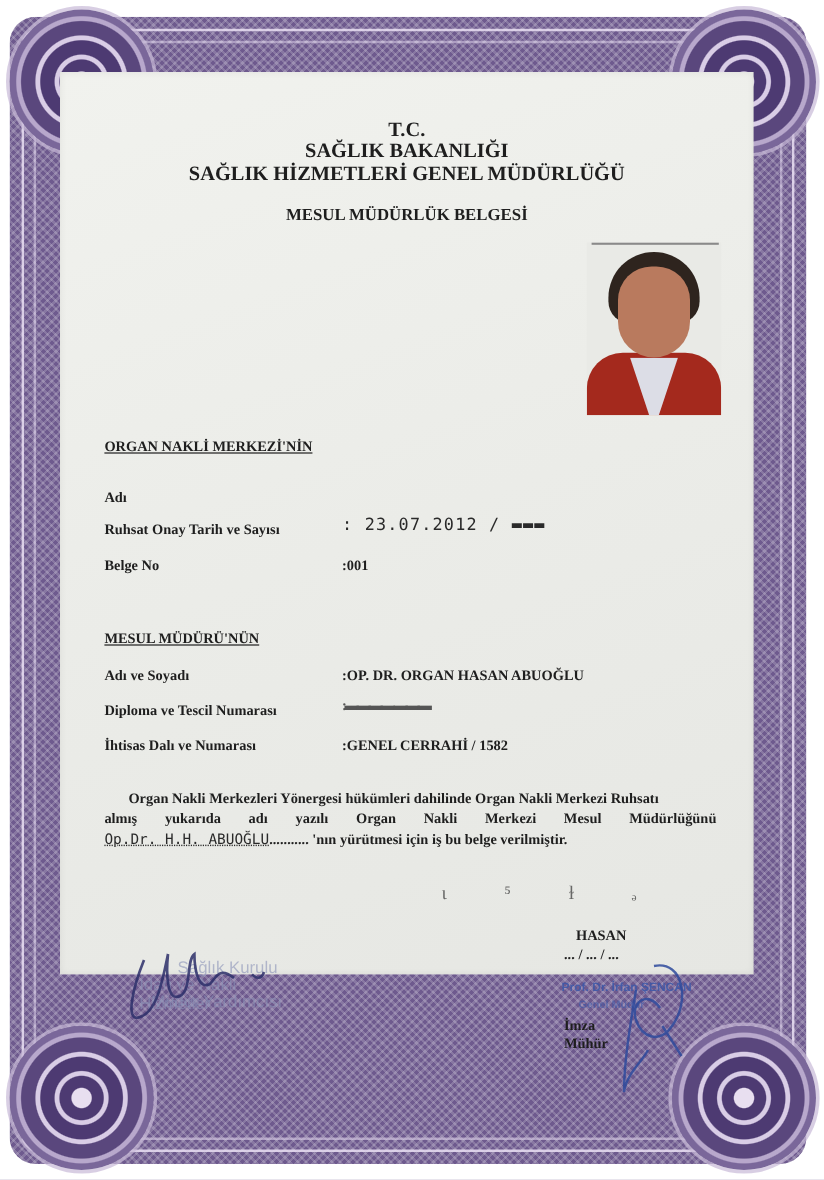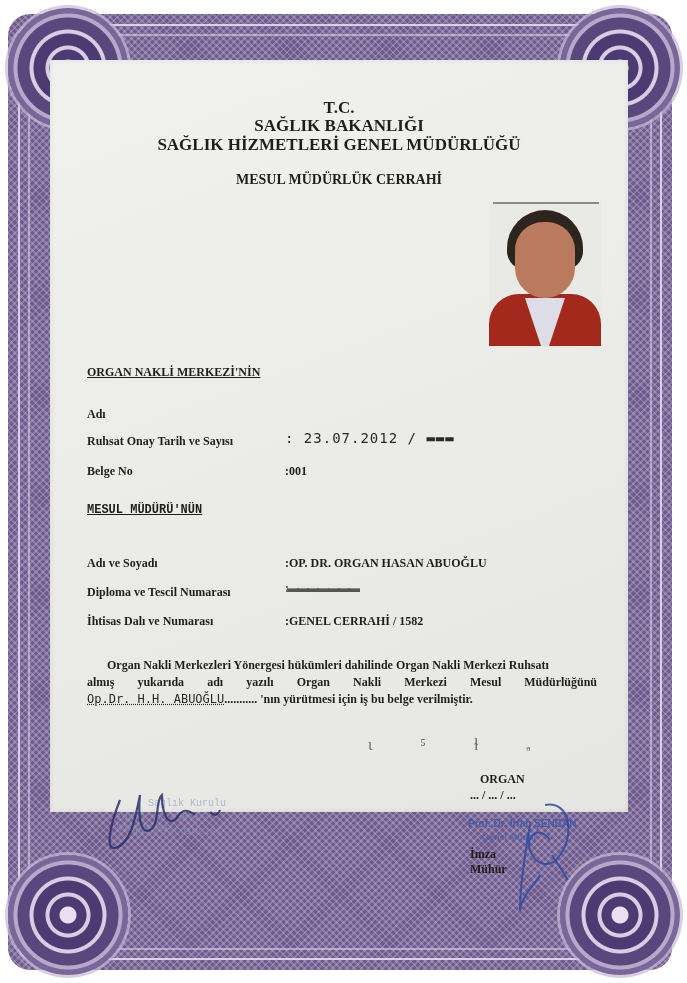--- a/index.html
+++ b/index.html
@@ -46,82 +46,82 @@
   .hand { font-family:"DejaVu Sans Mono", monospace; font-weight:normal; font-size:14px; letter-spacing:1px; color:#2a2a2a; }
   .para { position:absolute; left:37px; width:510px; font-weight:bold; font-size:12px; color:#1e1e1e; line-height:17px; }
   .para .p1 { text-indent:20px; text-align:justify; }
   .para .p2 { text-align:justify; text-align-last:justify; }
   .para .handname { font-family:"DejaVu Sans Mono", monospace; font-weight:normal; font-size:12px; color:#2a2a2a; text-decoration:underline dotted; }
   .onay { position:absolute; left:430px; top:712px; font-weight:bold; font-size:12px; color:#1e1e1e; }
   .onaydate { position:absolute; left:420px; top:728px; font-weight:bold; font-size:12px; color:#1e1e1e; }
   .stamp { position:absolute; font-family:"Liberation Sans", sans-serif; font-weight:bold; font-size:10px; color:#3b57a8; opacity:0.85; }
   .stamp2 { font-size:9px; opacity:0.6; }
   .imza { position:absolute; left:420px; top:787px; font-weight:bold; font-size:12px; color:#1e1e1e; line-height:15px; }
-  .lstamp { position:absolute; left:0; font-family:Liberation Mono, monospace; font-size:10px; color:#8b93b8; opacity:0.6; }
+  .lstamp { position:absolute; left:0; font-family:Liberation Sans, sans-serif; font-size:14px; color:#8b93b8; opacity:0.6; }
   svg.sig { position:absolute; }
   .marks { position:absolute; left:318px; top:676px; font-size:16px; color:#333; letter-spacing:22px; opacity:0.7; }
 </style>
 </head>
 <body>
 
 <div class="frame">
   <div class="frame-inner-line" style="left:10px;top:10px;right:10px;bottom:10px;"></div>
   <div class="frame-inner-line" style="left:20px;top:20px;right:20px;bottom:20px;border-color:rgba(235,225,245,0.5);"></div>
 </div>
 <div class="rosette" style="left:8px;top:8px;"></div>
 <div class="rosette" style="left:560px;top:8px;"></div>
 <div class="rosette" style="left:8px;top:855px;"></div>
 <div class="rosette" style="left:560px;top:855px;"></div>
 
 <div class="paper">
   <div class="hdr hdr1">T.C.</div>
   <div class="hdr hdr2">SAĞLIK BAKANLIĞI</div>
   <div class="hdr hdr3">SAĞLIK HİZMETLERİ GENEL MÜDÜRLÜĞÜ</div>
-  <div class="hdr hdr4">MESUL MÜDÜRLÜK CERRAHİ</div>
+  <div class="hdr hdr4">MESUL MÜDÜRLÜK BELGESİ</div>
 
   <div class="photo">
     <div class="line"></div>
     <div class="jacket"></div>
     <div class="shirt"></div>
     <div class="hair"></div>
     <div class="face"></div>
   </div>
 
   <div class="sec" style="top:305px;">ORGAN NAKLİ MERKEZİ'NİN</div>
 
   <div class="lbl" style="top:347px;">Adı</div>
 
   <div class="lbl" style="top:374px;">Ruhsat Onay Tarih ve Sayısı</div>
   <div class="val hand" style="top:370px;">: 23.07.2012 / ▬▬▬</div>
 
   <div class="lbl" style="top:404px;">Belge No</div>
   <div class="val" style="top:404px;">:001</div>
 
-  <div class="sec" style="top:443px;font-family:Liberation Mono, monospace;">MESUL MÜDÜRÜ'NÜN</div>
+  <div class="sec" style="top:465px;">MESUL MÜDÜRÜ'NÜN</div>
 
   <div class="lbl" style="top:496px;">Adı ve Soyadı</div>
   <div class="val" style="top:496px;">:OP. DR. ORGAN HASAN ABUOĞLU</div>
 
   <div class="lbl" style="top:525px;">Diploma ve Tescil Numarası</div>
   <div class="val" style="top:521px;color:#555;letter-spacing:-2px;">:▬▬▬▬  ▬▬▬</div>
 
   <div class="lbl" style="top:554px;">İhtisas Dalı ve Numarası</div>
   <div class="val" style="top:554px;">:GENEL CERRAHİ / 1582</div>
 
   <div class="para" style="top:597px;">
     <div class="p1">Organ Nakli Merkezleri Yönergesi hükümleri dahilinde Organ Nakli Merkezi Ruhsatı</div>
     <div class="p2">almış yukarıda adı yazılı Organ Nakli Merkezi Mesul Müdürlüğünü</div>
     <div>
       <span class="handname">Op.Dr. H.H. ABUOĞLU</span><span>...........</span><span> 'nın yürütmesi için iş bu belge verilmiştir.</span>
     </div>
   </div>
 
   <div class="marks">ɩ ⁵ ɫ ₔ</div>
 
-  <div class="onay">ORGAN</div>
+  <div class="onay">HASAN</div>
   <div class="onaydate">... / ... / ...</div>
 
   <div class="stamp" style="left:418px;top:758px;">Prof. Dr. İrfan ŞENCAN</div>
   <div class="stamp stamp2" style="left:432px;top:772px;">Genel Müdür</div>
 
   <svg class="sig" style="left:440px;top:735px;" width="90" height="120" viewBox="0 0 90 120">
     <path d="M55 10 C 80 5, 85 40, 70 60 C 60 75, 45 70, 40 55 C 35 40, 50 30, 60 45 M40 30 C 35 60, 30 90, 30 115 C 32 100, 45 90, 50 80 M62 60 L 78 85" fill="none" stroke="#2e4a9c" stroke-width="2" opacity="0.85"></path>
   </svg>
 
   <div class="imza">

